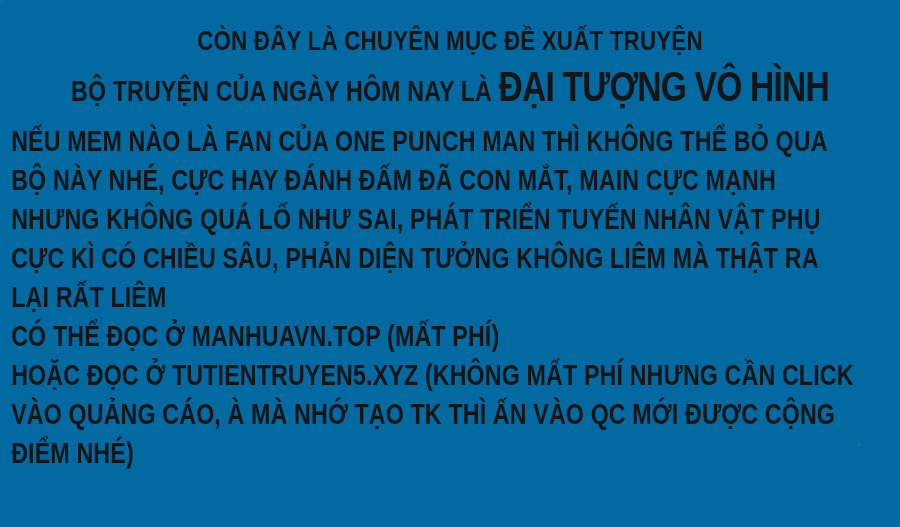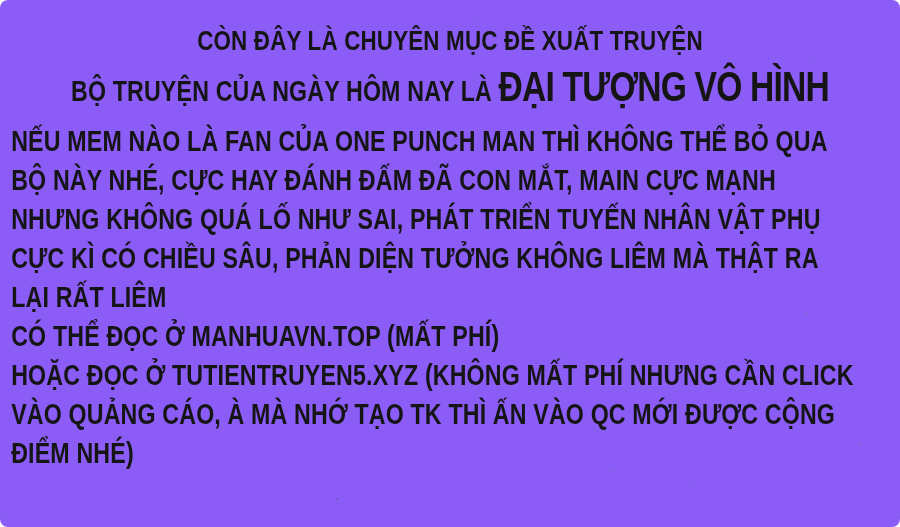--- a/index.html
+++ b/index.html
@@ -9,26 +9,25 @@
   body {
     width: 900px;
     height: 527px;
     overflow: hidden;
     background: #fcfcf9;
   }
   .page {
     position: relative;
     width: 900px;
     height: 527px;
-    background: #8b5cf6;
+    background: #0369a1;
     font-family: "Liberation Sans", sans-serif;
     font-weight: bold;
     color: #151515;
     overflow: hidden;
-    border-radius: 8px;
   }
   
   .squeeze {
     width: 1125px;
     transform: scaleX(0.8);
     transform-origin: 0 0;
     padding-top: 20px;
   }
   .line {
     font-size: 29px;

